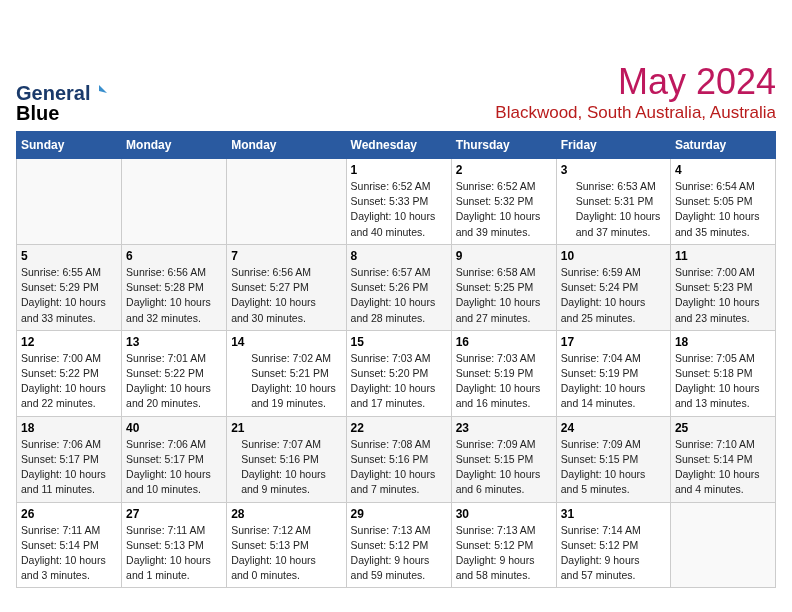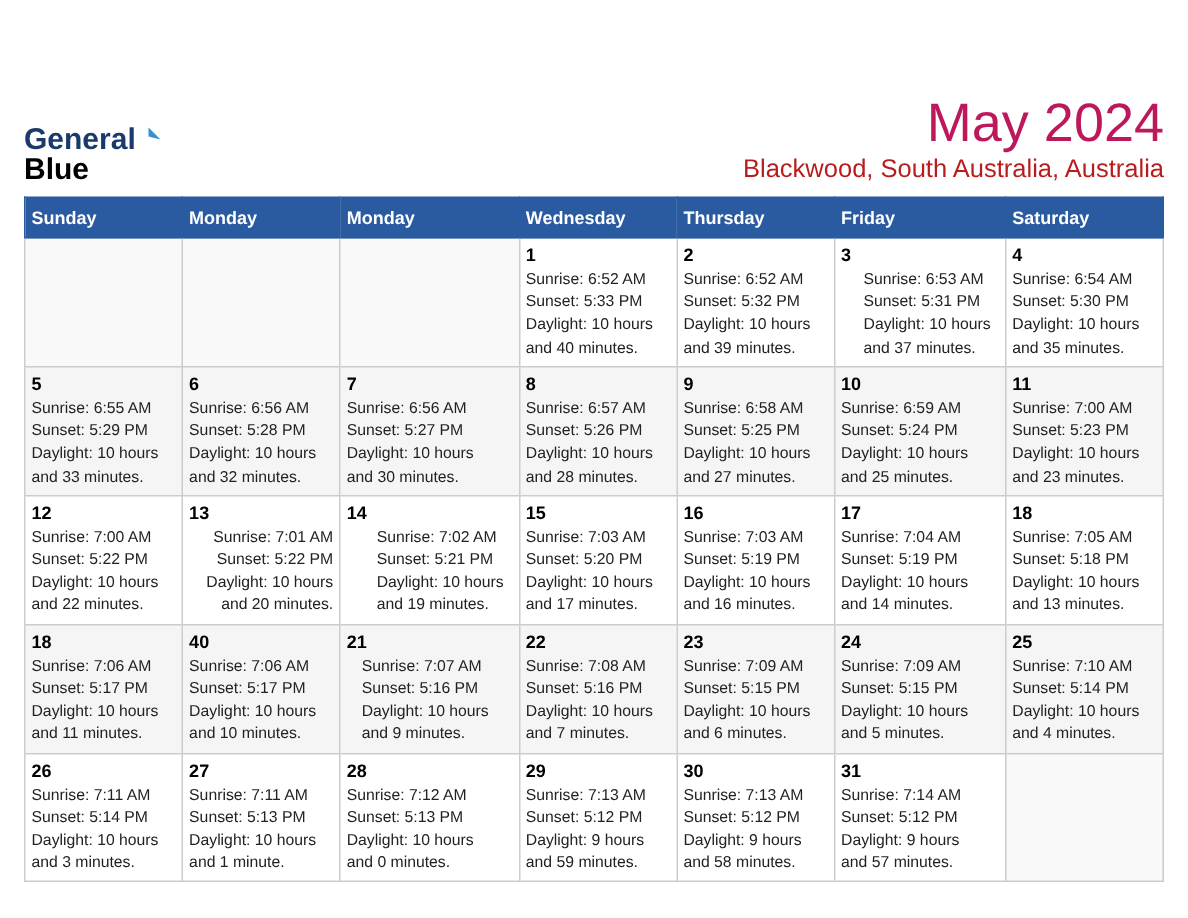--- a/index.html
+++ b/index.html
@@ -138,21 +138,21 @@
         <td>
           <span class="day-num">3</span>
           <div class="day-info" style="white-space: pre-line; margin-left: 15px;">Sunrise: 6:53 AM
 Sunset: 5:31 PM
 Daylight: 10 hours
 and 37 minutes.</div>
         </td>
         <td>
           <span class="day-num">4</span>
           <div class="day-info" style="white-space: pre-line;">Sunrise: 6:54 AM
-Sunset: 5:30 PM
+Sunset: 5:05 PM
 Daylight: 10 hours
 and 35 minutes.</div>
         </td>
       </tr>
       <tr>
         <td>
           <span class="day-num">5</span>
           <div class="day-info" style="white-space: pre-line;">Sunrise: 6:55 AM
 Sunset: 5:29 PM
 Daylight: 10 hours
@@ -204,21 +204,21 @@
       <tr>
         <td>
           <span class="day-num">12</span>
           <div class="day-info" style="white-space: pre-line;">Sunrise: 7:00 AM
 Sunset: 5:22 PM
 Daylight: 10 hours
 and 22 minutes.</div>
         </td>
         <td>
           <span class="day-num">13</span>
-          <div class="day-info" style="white-space: pre-line; text-align: right;">Sunrise: 7:01 AM
+          <div class="day-info" style="white-space: pre-line;">Sunrise: 7:01 AM
 Sunset: 5:22 PM
 Daylight: 10 hours
 and 20 minutes.</div>
         </td>
         <td>
           <span class="day-num">14</span>
           <div class="day-info" style="white-space: pre-line; margin-left: 20px;">Sunrise: 7:02 AM
 Sunset: 5:21 PM
 Daylight: 10 hours
 and 19 minutes.</div>

